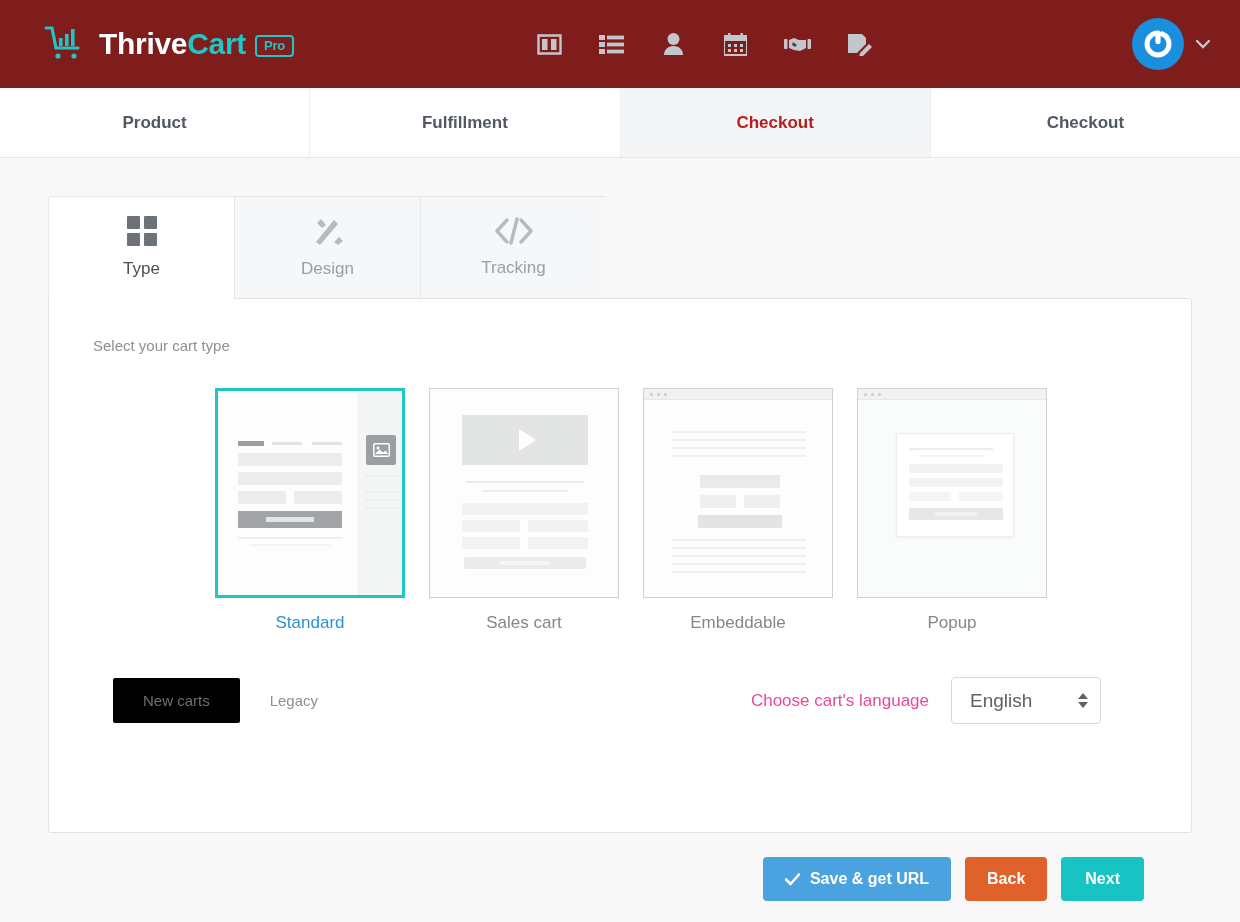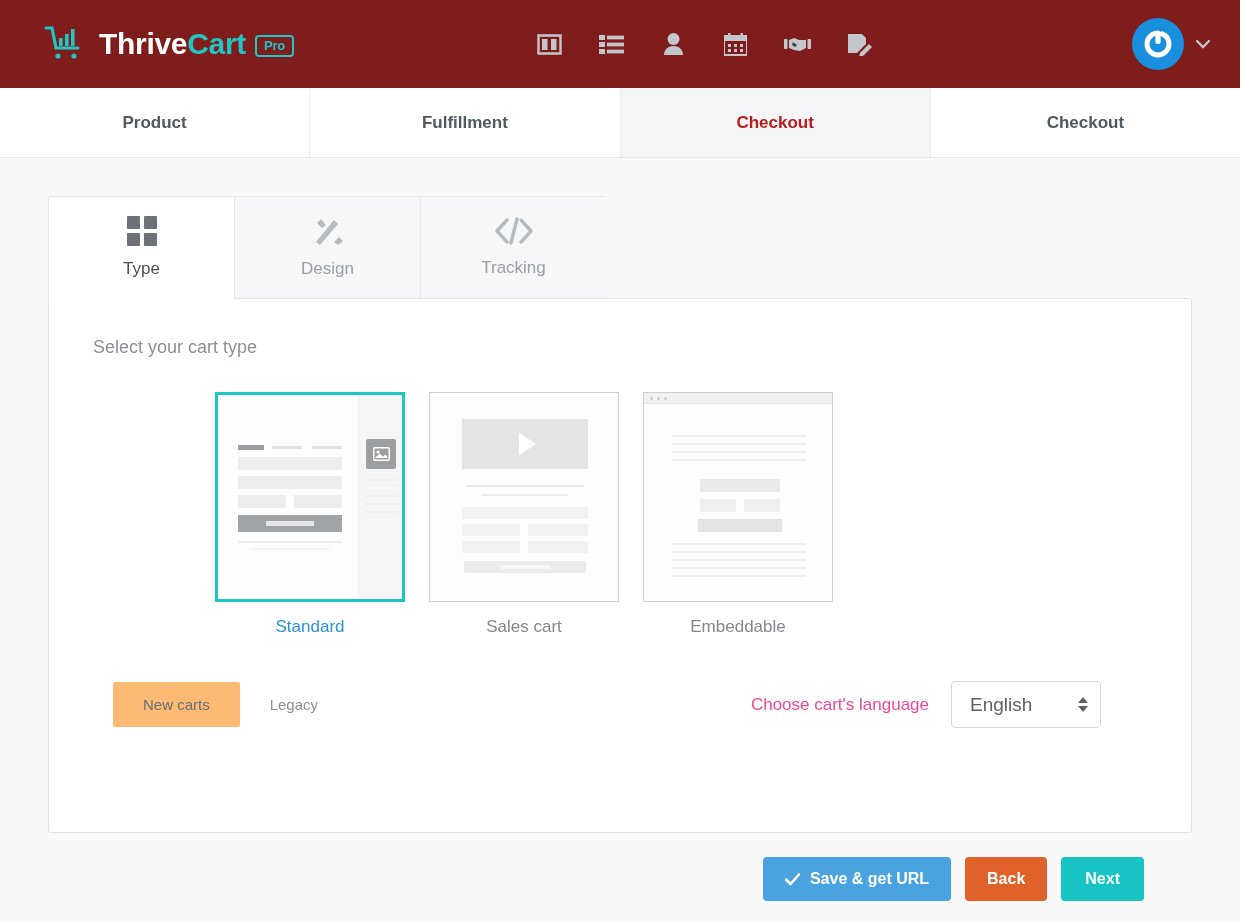--- a/index.html
+++ b/index.html
@@ -119,21 +119,21 @@
     border: 1px solid #e0e2e4;
     border-radius: 0 3px 3px 3px;
     height: 535px;
     margin-top: -1px;
     position: relative;
     z-index: 1;
     padding: 38px 44px 0 44px;
   }
 
   .section-title {
-    font-size: 18px;
+    font-size: 15px;
     color: #8b9196;
     margin: 0 0 34px 0;
     font-weight: normal;
   }
 
   
   .cards {
     display: flex;
     gap: 0;
     padding-left: 110px;
@@ -214,21 +214,21 @@
     margin-top: 44px;
   }
   .seg-group { display: flex; margin-left: 20px; }
   .seg {
     padding: 14px 30px;
     font-size: 15px;
     color: #8c9196;
     cursor: pointer;
     border-radius: 2px;
   }
-  .seg.active { background: #fdba74; color: #6a6f74; }
+  .seg.active { background: #000000; color: #6a6f74; }
 
   .lang-group { display: flex; align-items: center; gap: 22px; padding-right: 46px; }
   .lang-label { font-size: 17px; color: #ec4899; }
   .lang-select {
     width: 150px; height: 47px;
     border: 1px solid #d5d8da;
     border-radius: 4px;
     background: #ffffff;
     display: flex; align-items: center; justify-content: space-between;
     padding: 0 12px 0 18px;
@@ -471,20 +471,39 @@
             <div class="wf bar" style="left:54px;top:126px;width:84px;height:13px;background:#e3e4e4;"></div>
             <div class="wf line" style="left:28px;top:150px;width:134px;"></div>
             <div class="wf line" style="left:28px;top:158px;width:134px;"></div>
             <div class="wf line" style="left:28px;top:166px;width:134px;"></div>
             <div class="wf line" style="left:28px;top:174px;width:134px;"></div>
             <div class="wf line" style="left:28px;top:182px;width:134px;"></div>
           </div>
           <div class="card-label">Embeddable</div>
         </div>
 
+        <div class="card-col">
+          <div class="card-thumb" style="background:#fafbfb;">
+            <div class="chrome"></div>
+            <div class="dot" style="left:6px;"></div>
+              <div class="dot" style="left:13px;"></div>
+              <div class="dot" style="left:20px;"></div>
+            <div class="popup-modal" style="left:38px;top:44px;width:118px;height:104px;">
+              <div class="wf line" style="left:12px;top:14px;width:84px;background:#eceded;"></div>
+              <div class="wf line-l" style="left:22px;top:21px;width:64px;"></div>
+              <div class="wf bar" style="left:12px;top:30px;width:94px;height:9px;background:#f2f3f3;"></div>
+              <div class="wf bar" style="left:12px;top:44px;width:94px;height:9px;background:#f2f3f3;"></div>
+              <div class="wf bar" style="left:12px;top:58px;width:42px;height:9px;background:#f4f5f5;"></div>
+              <div class="wf bar" style="left:62px;top:58px;width:44px;height:9px;background:#f4f5f5;"></div>
+              <div class="wf bar" style="left:12px;top:74px;width:94px;height:12px;background:#e6e7e7;"></div>
+              <div class="wf" style="left:38px;top:78px;width:42px;height:4px;background:#f0f1f1;"></div>
+            </div>
+          </div>
+          <div class="card-label">Popup</div>
+        </div>
 
       </div>
 
       <div class="bottomrow">
         <div class="seg-group">
           <div class="seg active"><span>New carts</span></div>
           <div class="seg"><span>Legacy</span></div>
         </div>
 
         <div class="lang-group">

